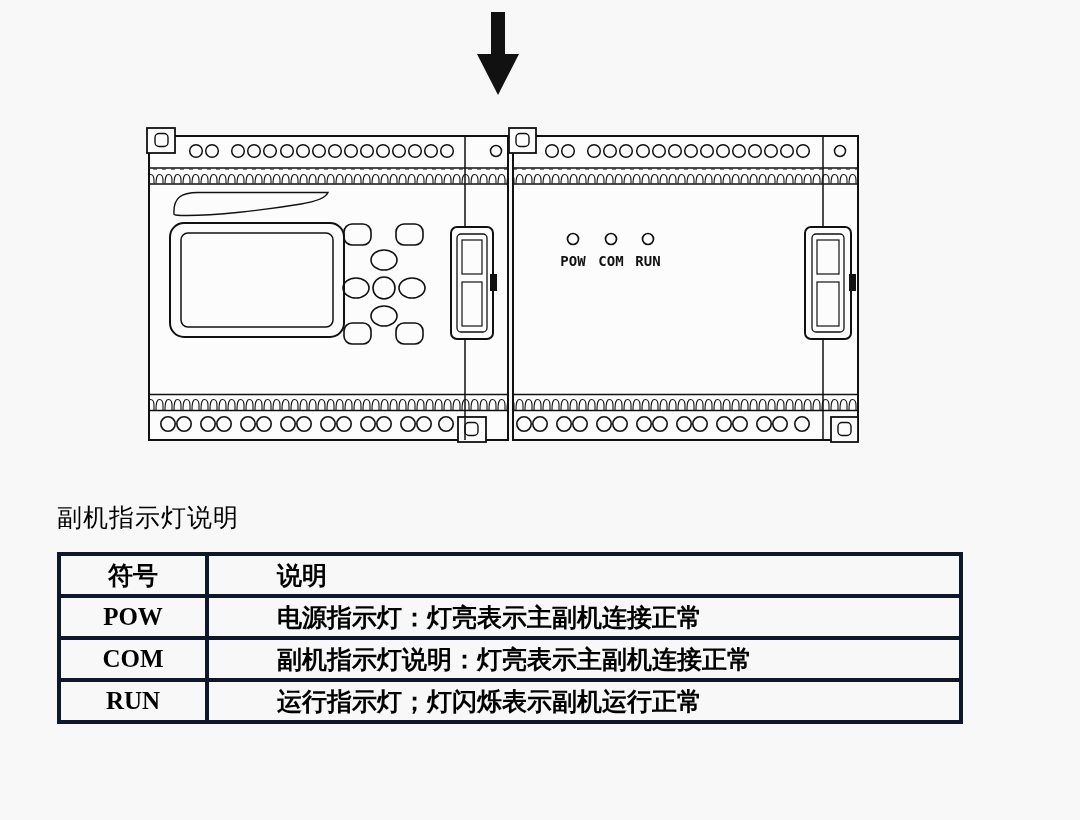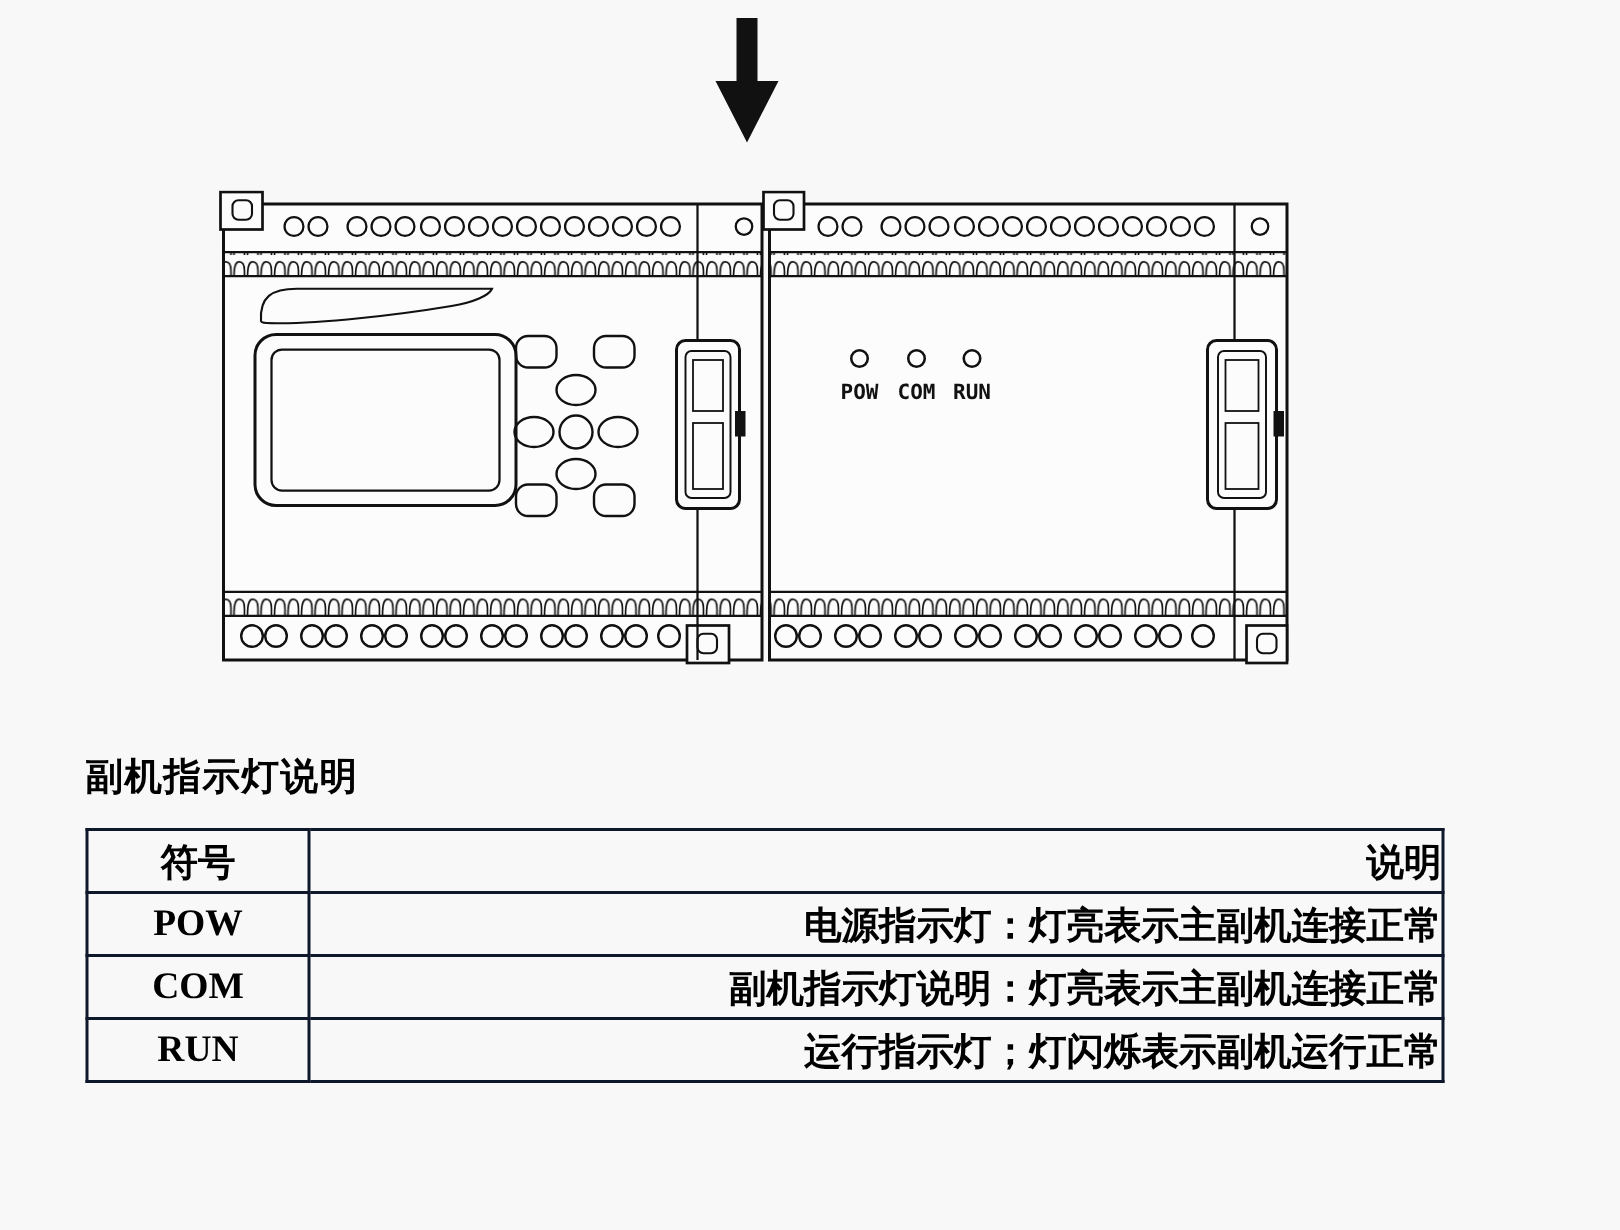--- a/index.html
+++ b/index.html
@@ -13,41 +13,41 @@
   .page { position: absolute; inset: 0; }
 
   .arrow-svg { position: absolute; left: 476px; top: 12px; }
   .device-svg { position: absolute; left: 146px; top: 127px; }
 
   .section-title {
     position: absolute;
     left: 57px;
     top: 501px;
     font-size: 25px;
-    font-weight: bold;
+    font-weight: normal;
     letter-spacing: 1px;
   }
 
   .spec-table {
     position: absolute;
     left: 57px;
     top: 552px;
     width: 906px;
     border-collapse: collapse;
     table-layout: fixed;
   }
   .spec-table th, .spec-table td {
-    border: 2px solid #0f172a;
+    border: 4px solid #0f172a;
     height: 42px;
     font-size: 25px;
     font-weight: bold;
     vertical-align: middle;
   }
   .col-symbol { width: 148px; text-align: center; }
-  .col-desc   { text-align: right; padding-left: 68px; }
+  .col-desc   { text-align: left; padding-left: 68px; }
 
   svg .ln   { stroke: #111; fill: none; }
   svg .fill { fill: #fcfcfc; stroke: #111; }
   svg text  { font-family: "DejaVu Sans Mono", monospace; font-weight: bold; fill: #111; }
 </style>
 </head>
 <body>
 
 <div class="page">
 

